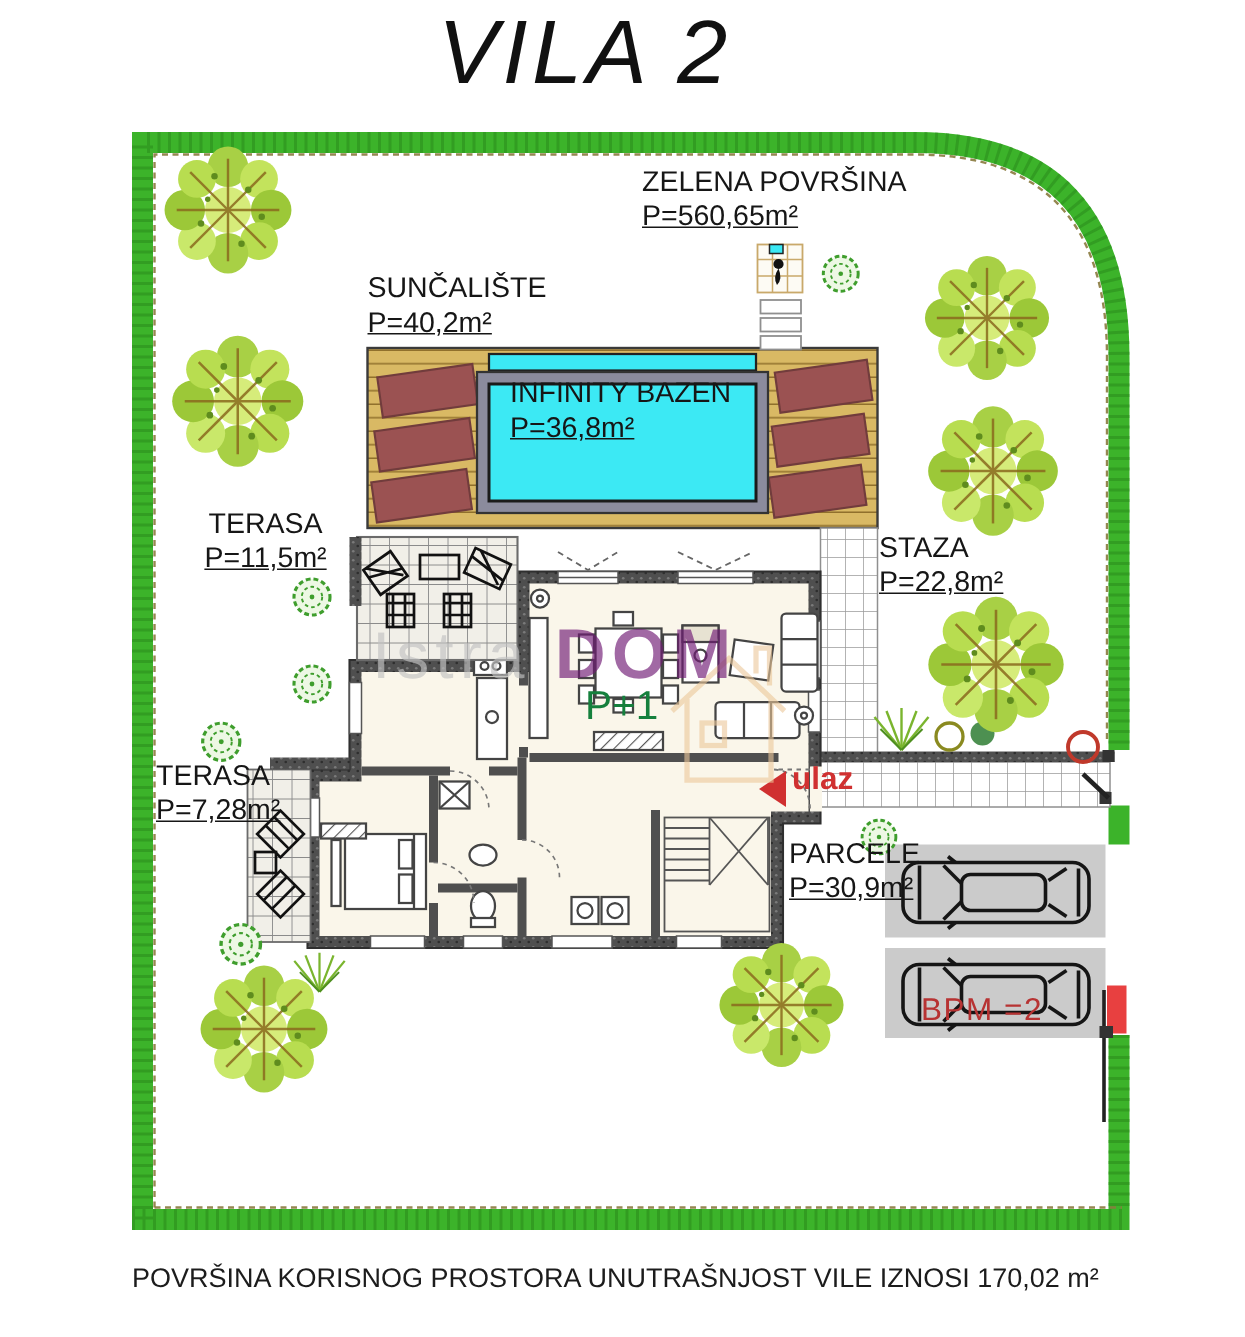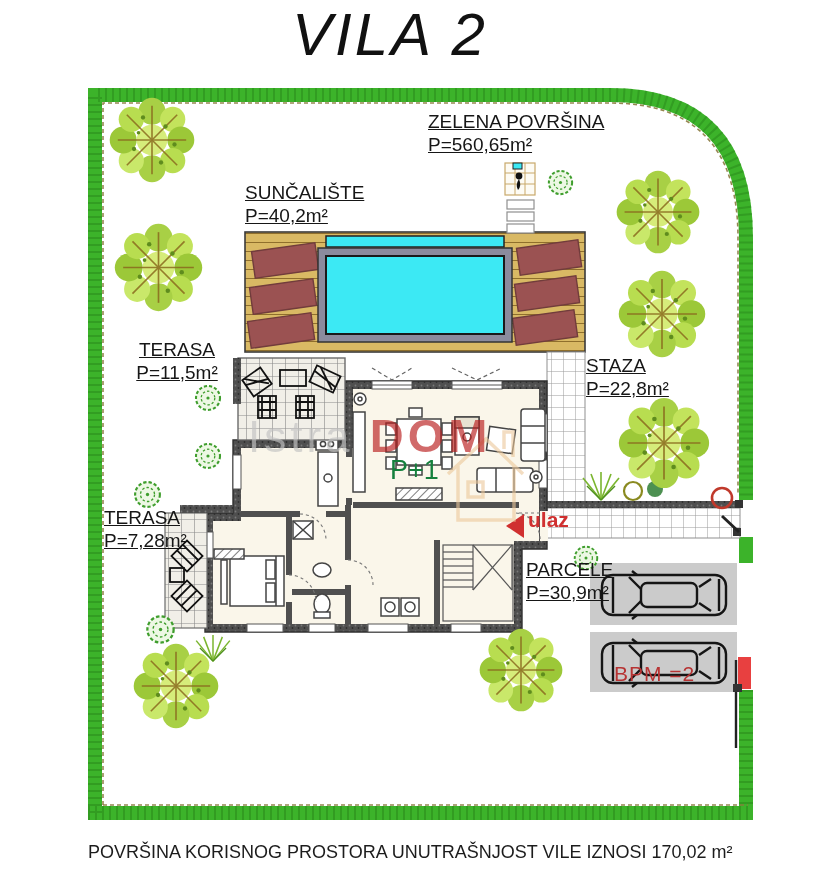--- a/index.html
+++ b/index.html
@@ -1,33 +1,33 @@
 <!DOCTYPE html>
 <html><head>
 <meta charset="utf-8">
 <style>
   html,body{margin:0;padding:0;background:#ffffff;}
   #stage{position:relative;width:794px;height:891px;background:#ffffff;overflow:hidden;
          font-family:"Liberation Sans",sans-serif;}
   #plan-svg{position:absolute;left:0;top:0;z-index:1;}
   .lbl{position:absolute;z-index:3;color:#161616;font-size:19px;line-height:1.22;white-space:nowrap;}
-  .lbl .nm{display:block;text-decoration:underline;}
+  .lbl .nm{display:block;}
   .lbl .ar{display:block;text-decoration:underline;}
   #title{position:absolute;left:190px;top:0px;width:400px;text-align:center;
          font-size:60px;font-style:italic;letter-spacing:3px;color:#111;z-index:3;}
   .red{color:#15803d;font-weight:400;}
   #lbl-etaza{position:absolute;left:390px;top:455px;font-size:27px;z-index:3;}
   #lbl-ulaz{position:absolute;left:528px;top:508px;font-size:21px;font-weight:700;color:#d03030;z-index:3;}
   #lbl-bpm{position:absolute;left:614px;top:662px;font-size:21px;font-weight:400;color:#b73333;z-index:3;letter-spacing:1px;}
   #lbl-terasa-gornja{text-align:center;width:130px;}
   #footer{position:absolute;left:88px;top:823px;z-index:3;font-size:18px;color:#1c1c1c;line-height:1.5;margin-top:16px;}
   #watermark{position:absolute;left:248px;top:408px;z-index:2;opacity:.65;letter-spacing:4px;
              font-size:44px;white-space:nowrap;}
   #watermark .wm1{color:#c2c2c2;}
-  #watermark .wm2{color:#b91c1c;font-weight:700;font-size:47px;}
+  #watermark .wm2{color:#701a75;font-weight:700;font-size:47px;}
 </style>
 </head>
 <body>
 
 <div id="stage">
 
 <svg id="plan-svg" width="830" height="891" viewBox="0 0 830 891" xmlns="http://www.w3.org/2000/svg">
   <defs>
     <pattern id="planks" width="10" height="9" patternUnits="userSpaceOnUse">
       <rect width="10" height="9" fill="#d9b964"></rect>
@@ -362,20 +362,24 @@
 <div class="lbl" style="left:428px;top:110px;">
   <span class="nm">ZELENA POVRŠINA</span>
   <span class="ar">P=560,65m²</span>
 </div>
 
 <div class="lbl" style="left:245px;top:181px;">
   <span class="nm">SUNČALIŠTE</span>
   <span class="ar">P=40,2m²</span>
 </div>
 
+<div class="lbl" style="left:340px;top:251px;">
+  <span class="nm">INFINITY BAZEN</span>
+  <span class="ar">P=36,8m²</span>
+</div>
 
 <div class="lbl" id="lbl-terasa-gornja" style="left:112px;top:338px;">
   <span class="nm">TERASA</span>
   <span class="ar">P=11,5m²</span>
 </div>
 
 <div class="lbl" style="left:586px;top:354px;">
   <span class="nm">STAZA</span>
   <span class="ar">P=22,8m²</span>
 </div>

